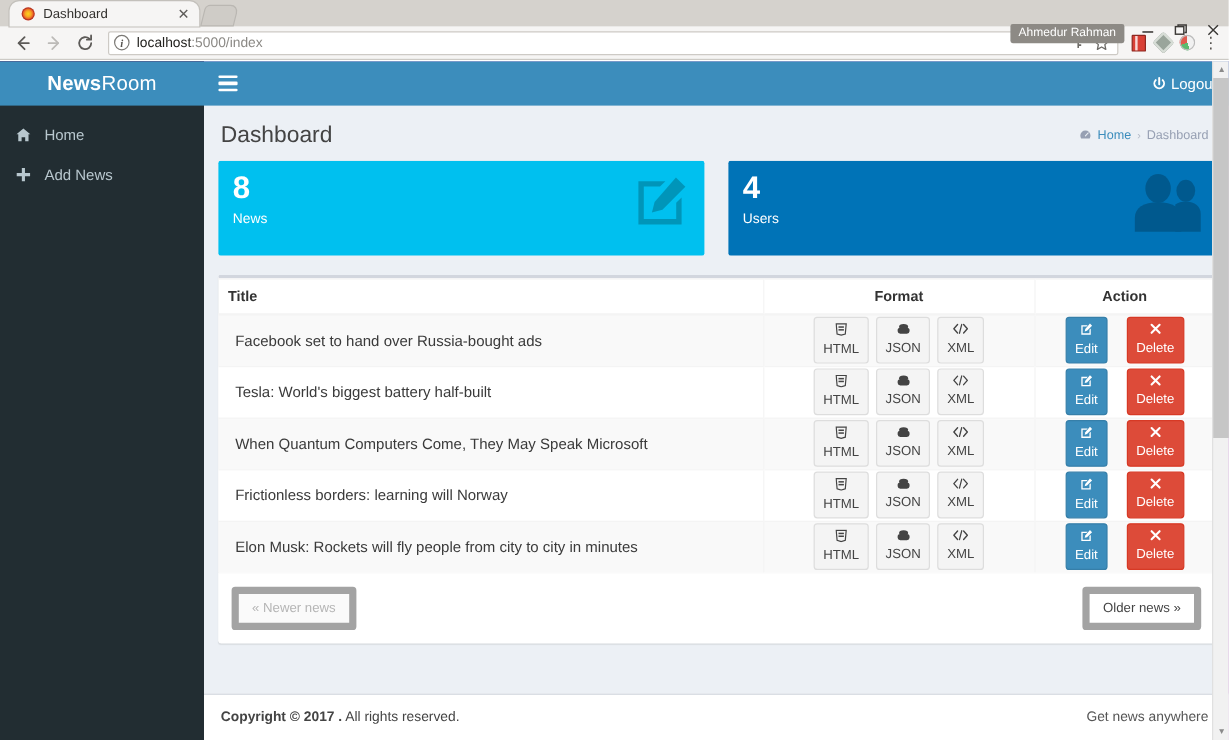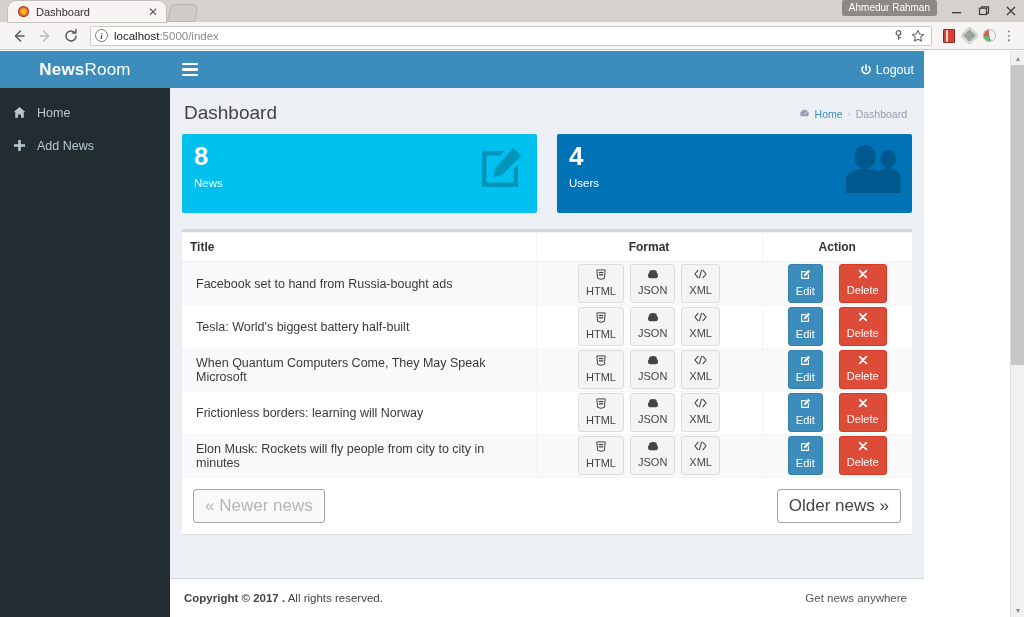--- a/index.html
+++ b/index.html
@@ -40,21 +40,21 @@
     width: 14px; text-align: center; flex: 0 0 auto;
   }
   .newtab {
     width: 26px; height: 16px; margin-left: 4px; margin-bottom: 1px;
     background: #cfccc7; border-radius: 3px 6px 0 0;
     transform: skewX(-14deg);
     box-shadow: 0 0 0 1px #bab7b2;
   }
   .winbar {
     position: absolute; top: 0; right: 0; height: 36px;
-    display: flex; align-items: flex-start;
+    display: flex; align-items: flex-end;
   }
   .user-chip {
     background: #8d8a85; color: #fff; font-size: 10px;
     padding: 2px 7px 3px; border-radius: 2px; margin-right: 6px;
     white-space: nowrap;
   }
   .winbtn {
     width: 27px; height: 22px; display: flex;
     align-items: center; justify-content: center;
     font-size: 12px; color: #3c3a37;
@@ -93,21 +93,21 @@
   .ext { width: 18px; height: 18px; display: flex; align-items: center; justify-content: center; }
   .ext-book { width: 12px; height: 14px; background: #d94035; border: 1px solid #8d2820; border-radius: 1px; position: relative; }
   .ext-book:after { content:''; position:absolute; left:2px; top:0; bottom:0; width:2px; background:#fff; opacity:.8; }
   .ext-shield { width: 13px; height: 13px; background: #9aa59b; transform: rotate(45deg); border-radius: 2px; box-shadow: inset 0 0 0 2px #d7ddd6; }
   .ext-circle { width: 13px; height: 13px; border-radius: 50%; background: conic-gradient(#f1f1f1 0 45%, #5bba6f 45% 70%, #e05a4e 70% 100%); box-shadow: inset 0 0 0 1px #bbb; }
   .ext-dots { color: #55534f; font-size: 13px; letter-spacing: 0; line-height: 1; }
 
   
   .viewport {
     position: absolute; top: 51px; left: 0;
-    width: 924px; height: 566px; overflow: hidden;
+    width: 1024px; height: 566px; overflow: hidden;
     display: flex; background: #a21caf;
   }
   .page-scroll-track {
     position: absolute; top: 51px; right: 0; width: 14px; height: 566px;
     background: #f1f1f1; border-left: 1px solid #e0e0e0; z-index: 40;
   }
   .page-scroll-arrow {
     width: 14px; height: 14px; display: flex; align-items: center;
     justify-content: center; color: #8a8a8a; font-size: 7px;
   }
@@ -239,22 +239,22 @@
   .btn-danger  { background: #dd4b39; border: 1px solid #d73925; color: #fff; }
   .ic { display: inline-flex; align-items: center; }
   .ic svg { display: block; }
 
   .box-footer {
     display: flex; align-items: center; padding: 11px 11px;
     border-top: 1px solid #f4f4f4; background: #fff;
     border-radius: 0 0 2px 2px;
   }
   .btn-pag {
-    font-size: 17px; padding: 6px 11px; border-radius: 3px;
-    background: #fff; border: 1px solid #a3a3a3; color: #444;
+    font-size: 11px; padding: 6px 11px; border-radius: 3px;
+    background: #fff; border: 6px solid #a3a3a3; color: #444;
   }
   .btn-pag.disabled { color: #b5b5b5; background: #fafafa; }
   .btn-pag.right { margin-left: auto; }
 
   footer.main-footer {
     margin-top: 14px; background: #fff; border-top: 1px solid #d2d6de;
     padding: 13px 17px 13px 14px; display: flex; align-items: center;
     font-size: 11.5px; color: #444; flex: 0 0 auto;
   }
   footer.main-footer .copy b { font-weight: bold; }
@@ -441,21 +441,21 @@
           <table class="news">
             <thead>
               <tr>
                 <th>Title</th>
                 <th class="col-format">Format</th>
                 <th class="col-action">Action</th>
               </tr>
             </thead>
             <tbody id="news-body">
                 <tr>
-                  <td>Facebook set to hand from Russia-bought ads</td>
+                  <td>Facebook set to hand over Russia-bought ads</td>
                   <td class="col-format">
                     <div class="fmt-group">
                       <button class="btn btn-default">
                         <span class="ic">
                           <svg width="10" height="11" viewBox="0 0 12 13">
                             <path d="M1 1 h10 l-.9 10.1L6 12.3 1.9 11.1Z" fill="none" stroke="#444" stroke-width="1.2"></path>
                             <rect x="3.3" y="3.4" width="5.4" height="1.5" fill="#444"></rect>
                             <rect x="3.3" y="6.2" width="5.4" height="1.5" fill="#444"></rect>
                           </svg>
                         </span>

